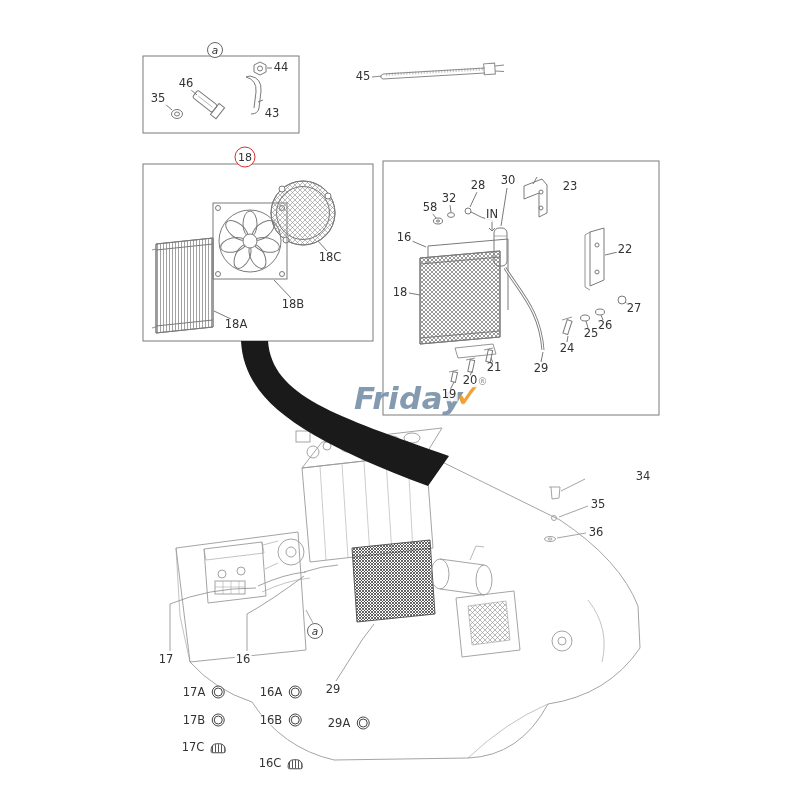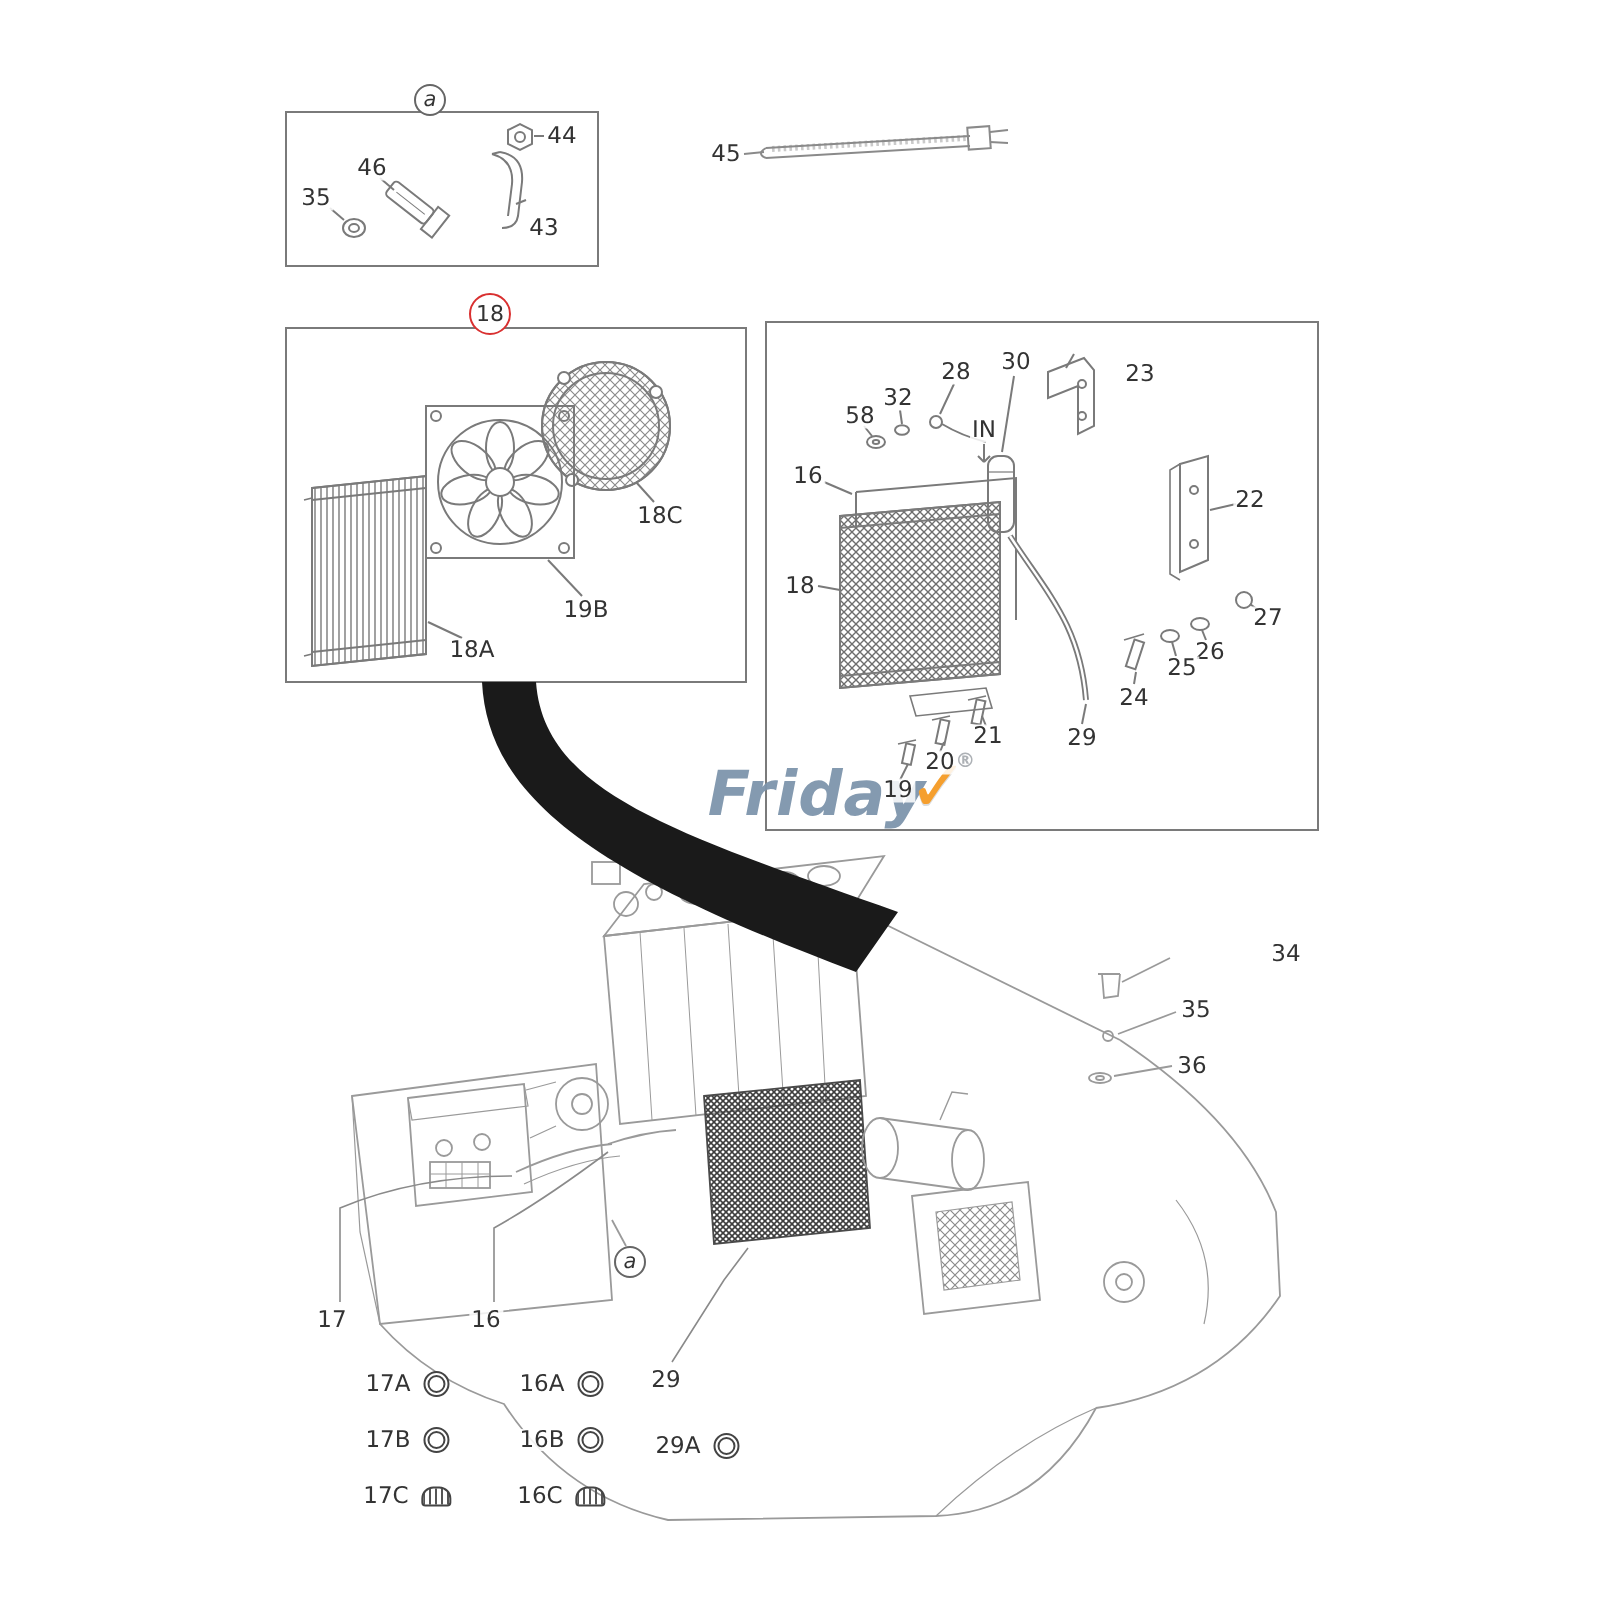--- a/index.html
+++ b/index.html
@@ -323,21 +323,21 @@
       <span class="callout plain" style="left: 363px; top: 77px;">
         <span class="callout-text">45</span>
       </span>
       <span class="callout circled-red" style="left: 245px; top: 157px;">
         <span class="callout-text">18</span>
       </span>
       <span class="callout plain" style="left: 330px; top: 258px;">
         <span class="callout-text">18C</span>
       </span>
       <span class="callout plain" style="left: 293px; top: 305px;">
-        <span class="callout-text">19B</span>
+        <span class="callout-text">18B</span>
       </span>
       <span class="callout plain" style="left: 236px; top: 325px;">
         <span class="callout-text">18A</span>
       </span>
       <span class="callout plain" style="left: 430px; top: 208px;">
         <span class="callout-text">58</span>
       </span>
       <span class="callout plain" style="left: 449px; top: 199px;">
         <span class="callout-text">32</span>
       </span>
@@ -420,21 +420,21 @@
         <span class="legend-icon cap"></span>
       </span>
       <span class="callout plain" style="left: 280px; top: 692px;">
         <span class="callout-text">16A</span>
         <span class="legend-icon o-ring"></span>
       </span>
       <span class="callout plain" style="left: 280px; top: 720px;">
         <span class="callout-text">16B</span>
         <span class="legend-icon o-ring"></span>
       </span>
-      <span class="callout plain" style="left: 280px; top: 748px;">
+      <span class="callout plain" style="left: 280px; top: 764px;">
         <span class="callout-text">16C</span>
         <span class="legend-icon cap"></span>
       </span>
       <span class="callout plain" style="left: 348px; top: 723px;">
         <span class="callout-text">29A</span>
         <span class="legend-icon o-ring"></span>
       </span>
     </div>
 
 </div>

